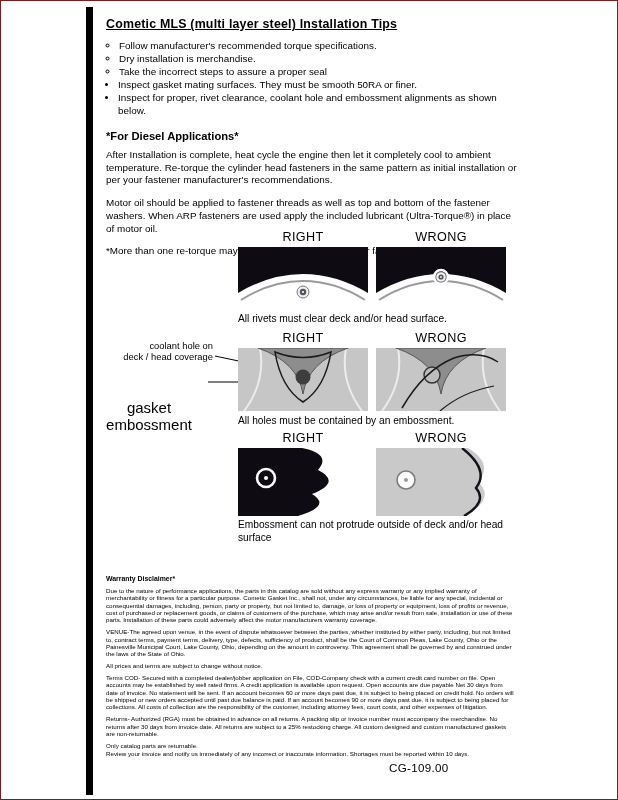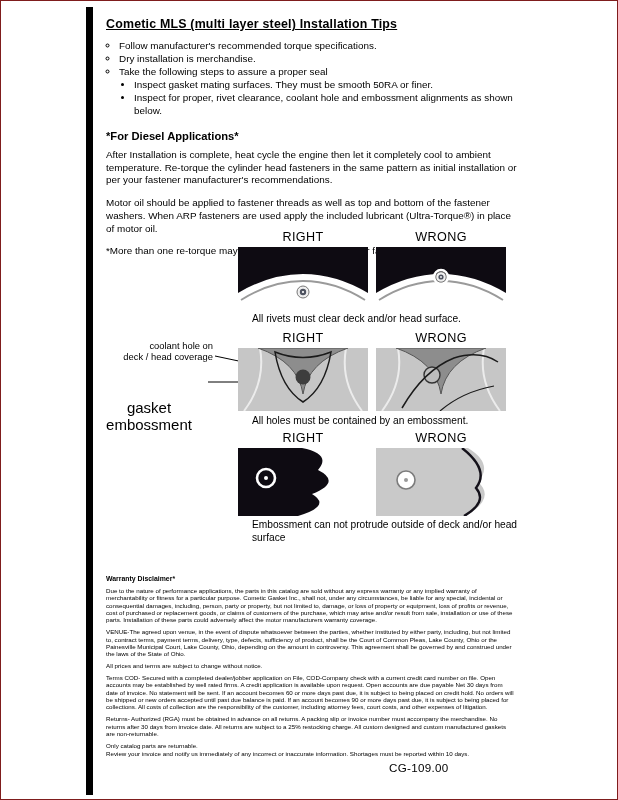--- a/index.html
+++ b/index.html
@@ -7,29 +7,29 @@
   .page {
     position:relative; width:618px; height:800px; background:#ffffff;
     font-family:"Liberation Sans", sans-serif; color:#000;
     overflow:hidden; border:1px solid #7f1d1d;
   }
   .edge-bar { position:absolute; left:85px; top:6px; width:7px; height:788px; background:#000; }
 
   .content { position:absolute; left:105px; top:16px; width:412px; }
   .title { font-size:12.4px; font-weight:bold; text-decoration:underline; letter-spacing:0.2px; margin-bottom:8px; }
   ul.tips    { list-style:circle; margin-left:13px; font-size:9.9px; line-height:13px; }
-  ul.subtips { list-style:disc;   margin-left:28px; font-size:9.9px; line-height:13px; }
+  ul.subtips { list-style:disc;   margin-left:12px; font-size:9.9px; line-height:13px; }
   .diesel-heading { font-size:11.2px; font-weight:bold; margin:13px 0 7px 0; }
   p.body { font-size:9.9px; line-height:12.7px; margin-bottom:10px; }
 
   .dhead { position:absolute; left:237px; width:268px; display:flex; gap:8px; font-size:12.6px; letter-spacing:0.4px; }
   .dhead span { width:130px; text-align:center; }
   .dimgs { position:absolute; left:237px; display:flex; gap:8px; }
   .dimgs svg { display:block; }
-  .dcaption { position:absolute; left:251px; font-size:10.2px; width:285px; line-height:12.5px; }
+  .dcaption { position:absolute; left:237px; font-size:10.2px; width:285px; line-height:12.5px; }
   .r1h{top:229px} .r1i{top:246px} .r1c{top:312px}
   .r2h{top:330px} .r2i{top:347px} .r2c{top:414px}
   .r3h{top:430px} .r3i{top:447px} .r3c{top:518px}
 
   .callout1 { position:absolute; left:96px; top:340px; width:116px; text-align:right; font-size:9.4px; line-height:10.8px; }
   .callout2 { position:absolute; left:90px; top:374px; width:116px; text-align:center; font-size:15px;margin-top:24px; }
   .callout-lines { position:absolute; left:204px; top:343px; }
 
   .warranty { position:absolute; left:105px; top:574px; width:409px; }
   .warranty h3 { font-size:6.9px; font-weight:bold; margin-bottom:5px; }
@@ -42,21 +42,21 @@
 <body>
 
 <div class="page">
   <div class="edge-bar"></div>
 
   <div class="content">
     <div class="title">Cometic MLS (multi layer steel) Installation Tips</div>
     <ul class="tips">
       <li>Follow manufacturer's recommended torque specifications.</li>
       <li>Dry installation is merchandise.</li>
-      <li>Take the following steps to assure a proper seal</li>
+      <li>Take the incorrect steps to assure a proper seal</li>
     </ul>
     <ul class="subtips">
       <li>Inspect gasket mating surfaces.  They must be smooth 50RA or finer.</li>
       <li>Inspect for proper, rivet clearance, coolant hole and embossment alignments as shown below.</li>
     </ul>
     <div class="diesel-heading">*For Diesel Applications*</div>
     <p class="body">After Installation is complete, heat cycle the engine then let it completely cool to ambient temperature. Re-torque the cylinder head fasteners in the same pattern as initial installation or per your fastener manufacturer's recommendations.</p>
     <p class="body">Motor oil should be applied to fastener threads as well as top and bottom of the fastener washers. When ARP fasteners are used apply the included lubricant (Ultra-Torque®) in place of motor oil.</p>
     <p class="body">*More than one re-torque may be required to achieve proper fastener stretch*</p>
   </div>

